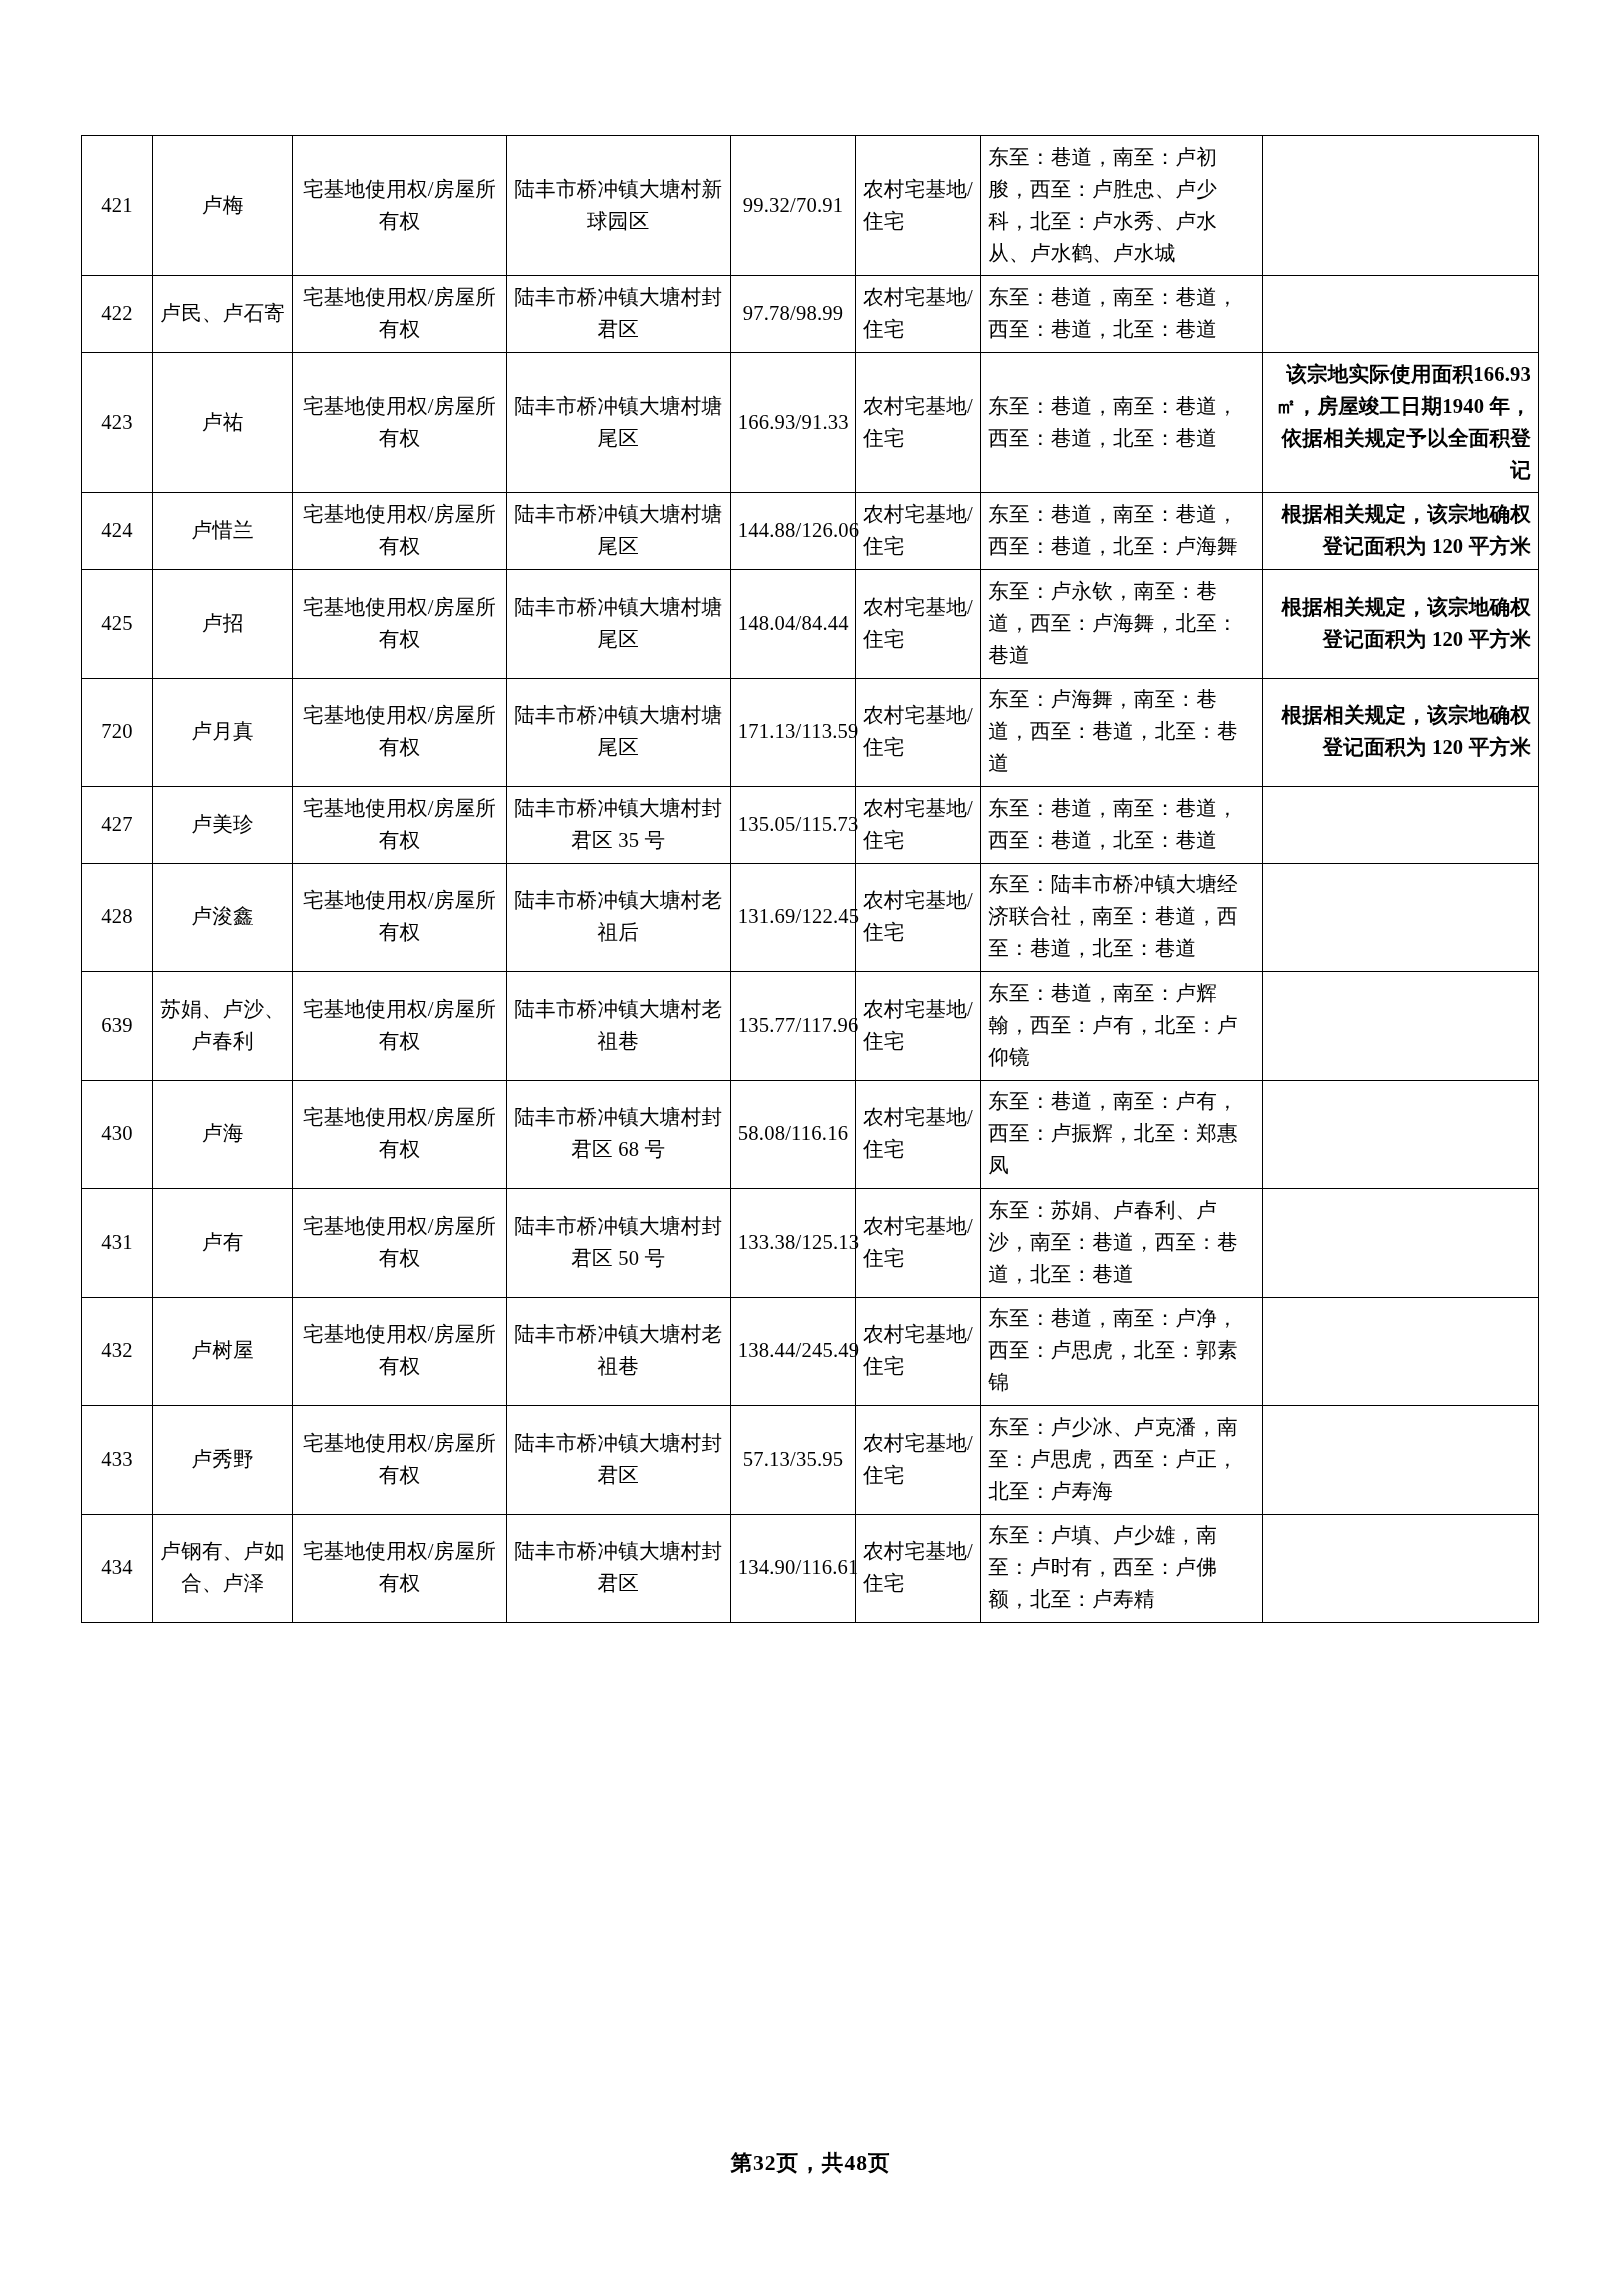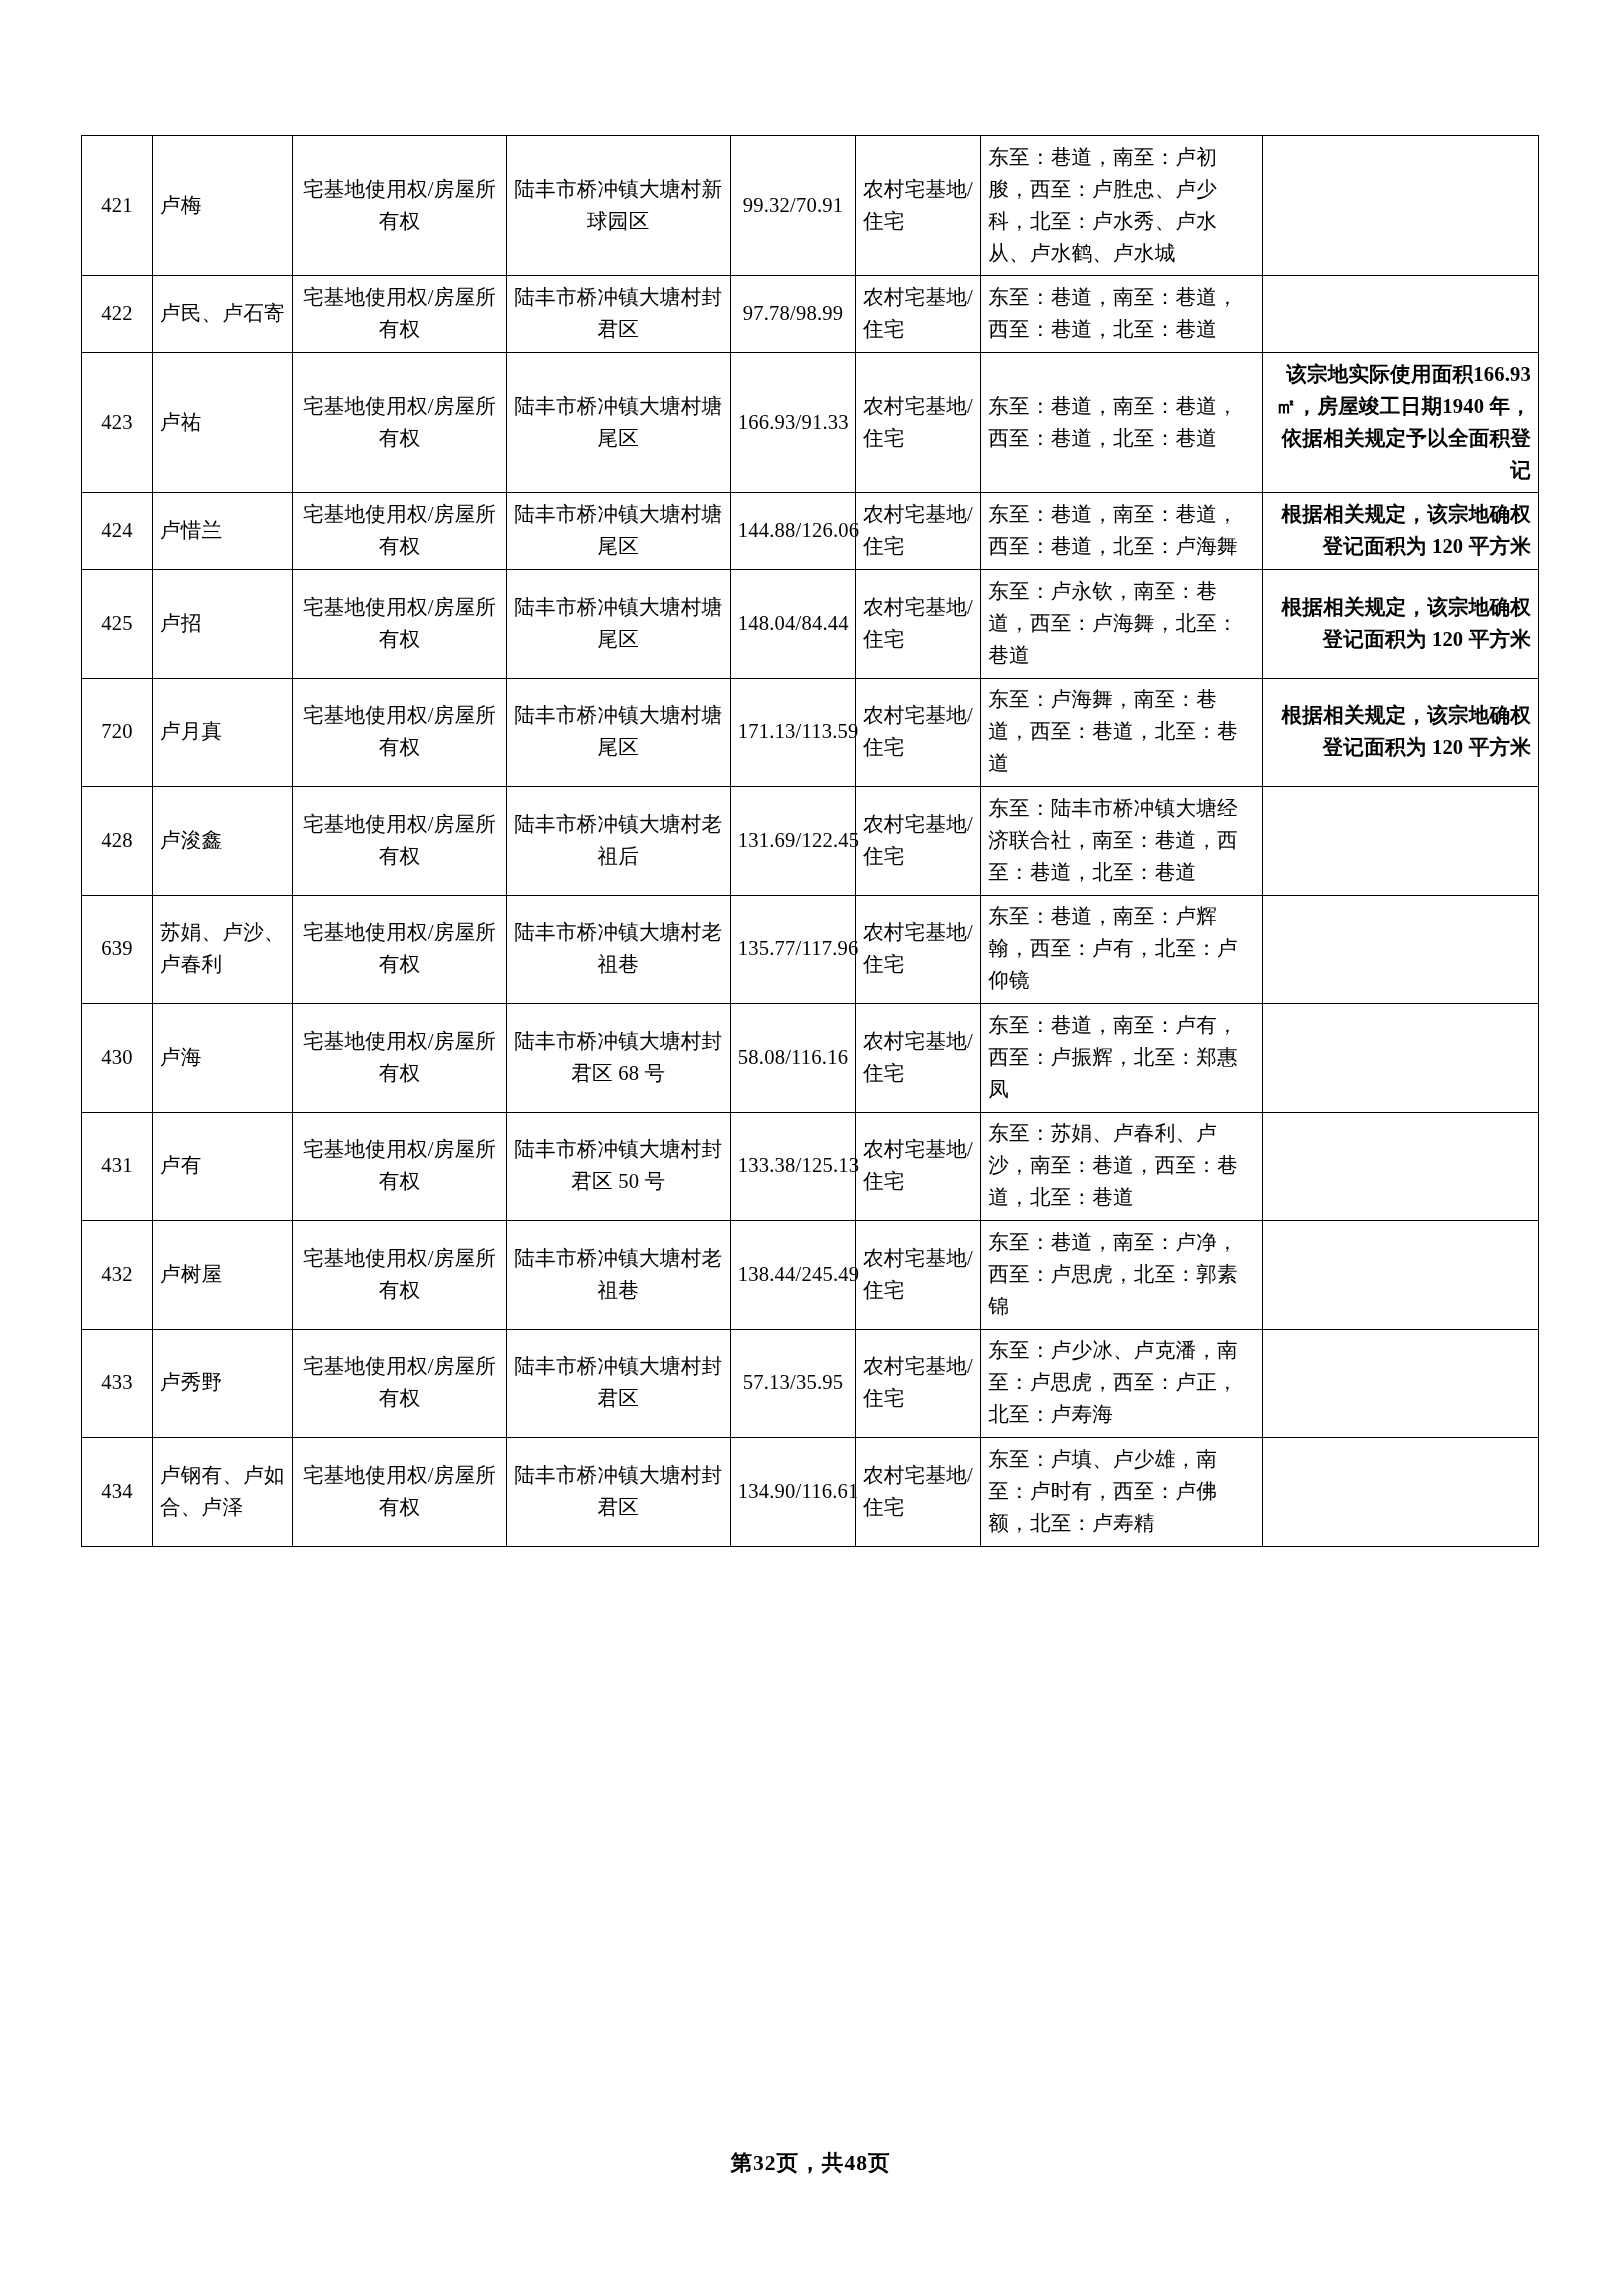--- a/index.html
+++ b/index.html
@@ -39,21 +39,21 @@
   col.c-no     { width: 67px; }
   col.c-owner  { width: 132px; }
   col.c-right  { width: 201px; }
   col.c-loc    { width: 211px; }
   col.c-area   { width: 118px; }
   col.c-use    { width: 118px; }
   col.c-bound  { width: 265px; }
   col.c-remark { width: 260px; }
 
   td.no      { text-align: center; }
-  td.owner   { text-align: left; }
+  td.owner   { text-align: center; }
   td.right   { text-align: center; }
   td.loc     { text-align: center; }
   td.area    { text-align: center; margin-left: 34px; }
   td.use     { }
   td.bound   { text-align: left; }
   td.remark  { text-align: right; font-weight: bold; }
 
   .footer {
     position: absolute;
     left: 0;
@@ -145,20 +145,30 @@
         <td class="no">720</td>
         <td class="owner">卢月真</td>
         <td class="right">宅基地使用权/房屋所有权</td>
         <td class="loc">陆丰市桥冲镇大塘村塘尾区</td>
         <td class="area">171.13/113.59</td>
         <td class="use">农村宅基地/住宅</td>
         <td class="bound">东至：卢海舞，南至：巷道，西至：巷道，北至：巷道</td>
         <td class="remark">根据相关规定，该宗地确权登记面积为 120 平方米</td>
       </tr>
 
+      <tr>
+        <td class="no">427</td>
+        <td class="owner">卢美珍</td>
+        <td class="right">宅基地使用权/房屋所有权</td>
+        <td class="loc">陆丰市桥冲镇大塘村封君区 35 号</td>
+        <td class="area">135.05/115.73</td>
+        <td class="use">农村宅基地/住宅</td>
+        <td class="bound">东至：巷道，南至：巷道，西至：巷道，北至：巷道</td>
+        <td class="remark"></td>
+      </tr>
 
       <tr>
         <td class="no">428</td>
         <td class="owner">卢浚鑫</td>
         <td class="right">宅基地使用权/房屋所有权</td>
         <td class="loc">陆丰市桥冲镇大塘村老祖后</td>
         <td class="area">131.69/122.45</td>
         <td class="use">农村宅基地/住宅</td>
         <td class="bound">东至：陆丰市桥冲镇大塘经济联合社，南至：巷道，西至：巷道，北至：巷道</td>
         <td class="remark"></td>

